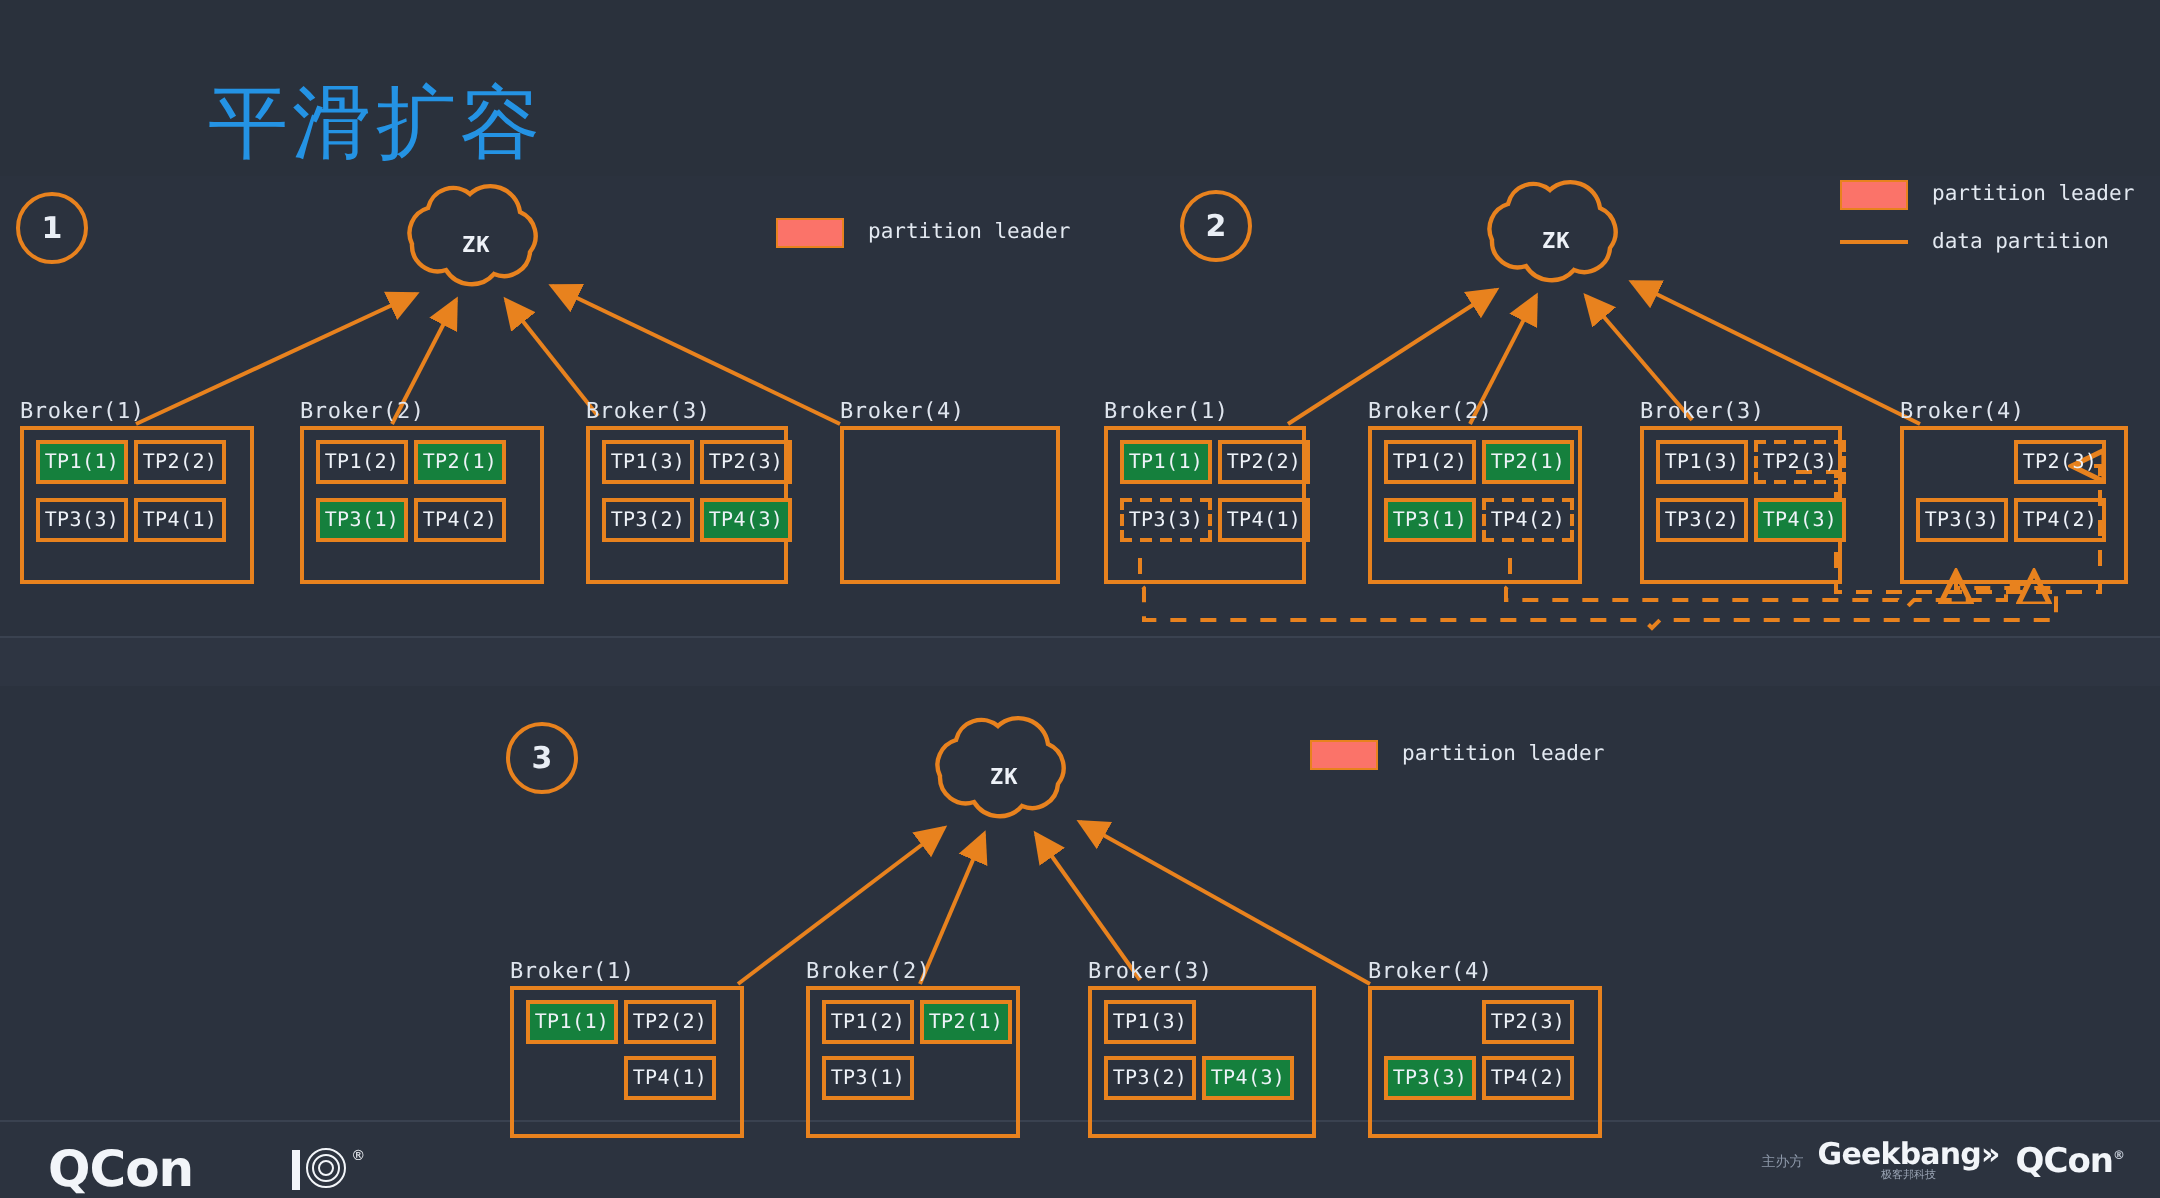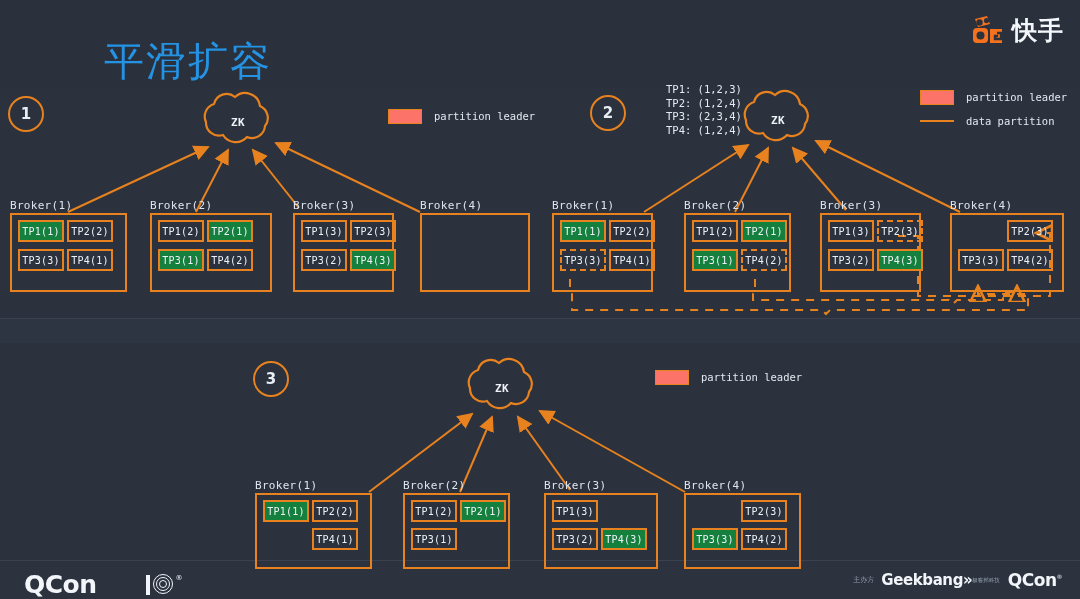--- a/index.html
+++ b/index.html
@@ -70,21 +70,21 @@
   .qcon .qtxt{color:#f2f5f9;font-size:25px;font-weight:bold;letter-spacing:-0.5px;}
   .qcon .qio{display:flex;align-items:center;margin-left:9px;}
   .qcon .ibar{width:4px;height:20px;background:#f2f5f9;margin-right:3px;}
   .qcon .orings{position:relative;width:21px;height:21px;}
   .qcon .orings .r{position:absolute;border:1.5px solid #f2f5f9;border-radius:50%;}
   .qcon .tm{color:#f2f5f9;font-size:7px;margin-left:2px;align-self:flex-start;}
 
   .footright{position:absolute;right:18px;top:570px;display:flex;align-items:center;
     font-family:"DejaVu Sans", sans-serif;text-align:center;}
   .footright .host{color:#8e99aa;font-size:7px;margin-right:7px;white-space:nowrap;}
-  .gb{display:flex;flex-direction:row;align-items:center;margin-right:8px;}
+  .gb{display:flex;flex-direction:column;align-items:center;margin-right:8px;}
   .gb .g1{color:#f2f5f9;font-size:15px;font-weight:bold;letter-spacing:-0.4px;line-height:15px;}
   .gb .g2{color:#9aa4b4;font-size:5.5px;line-height:7px;}
   .infoq{color:#f2f5f9;font-size:17px;font-weight:bold;letter-spacing:-0.5px;}
   .infoq sup{font-size:6px;color:#c3cad5;}
 
   
   .ks{position:absolute;right:16px;top:14px;display:flex;align-items:center;}
   .ks .ksmark{position:relative;width:34px;height:30px;}
   .ks .ksname{color:#f3f6fa;font-size:25px;font-weight:bold;margin-left:7px;
     font-family:"DejaVu Sans", sans-serif;letter-spacing:1px;}
@@ -95,34 +95,20 @@
 <div id="stage">
 
   <div class="band" style="top:0px;height:88px;background:#2a313c;"></div>
   <div class="band" style="top:318px;height:25px;background:#2e3542;"></div>
   <div class="hairline" style="top:318px;"></div>
   <div class="hairline" style="top:560px;"></div>
   <div class="band" style="top:561px;height:38px;background:#2c333f;"></div>
 
   <div class="title">平滑扩容</div>
 
-  <div class="ks">
-    <div class="ksmark">
-      <svg width="34" height="30" viewBox="0 0 34 30">
-        <path d="M4 3 L16 0 L19 8 L7 11 Z" fill="#f5711e"></path>
-        <circle cx="8.5" cy="6.5" r="3.2" fill="#2b323e"></circle>
-        <circle cx="15.5" cy="4.6" r="2.6" fill="#2b323e"></circle>
-        <rect x="2" y="12" width="15" height="15" rx="4" fill="#f5711e"></rect>
-        <circle cx="9.5" cy="19.5" r="4" fill="#2b323e"></circle>
-        <path d="M19 13 L31 13 L31 27 L19 27 Z" fill="#f5711e"></path>
-        <path d="M26 17 L30 17 L30 23 L24 23 L24 20 L27 20" fill="none" stroke="#2b323e" stroke-width="2.4"></path>
-      </svg>
-    </div>
-    <div class="ksname">快手</div>
-  </div>
 
   <svg class="layer">
     <defs>
       <marker id="ah" markerWidth="9" markerHeight="9" refX="7" refY="4.5" orient="auto">
         <path d="M0,0.6 L8,4.5 L0,8.4 Z" fill="#e8821e"></path>
       </marker>
       <marker id="ahd" markerWidth="9" markerHeight="9" refX="7" refY="4.5" orient="auto">
         <path d="M0,0.6 L8,4.5 L0,8.4 Z" fill="none" stroke="#e8821e" stroke-width="1.3"></path>
       </marker>
     </defs>
@@ -181,24 +167,20 @@
   </svg>
 
   <div class="zklabel" style="left:231px;top:116px;">ZK</div>
   <div class="zklabel" style="left:771px;top:114px;">ZK</div>
   <div class="zklabel" style="left:495px;top:382px;">ZK</div>
 
   <div class="stepnum" style="left:8px;top:96px;">1</div>
   <div class="stepnum" style="left:590px;top:95px;">2</div>
   <div class="stepnum" style="left:253px;top:361px;">3</div>
 
-  <div class="tplist" style="left:666px;top:83px;">TP1: (1,2,3)
-TP2: (1,2,4)
-TP3: (2,3,4)
-TP4: (1,2,4)</div>
 
   <div class="legend" style="left:388px;top:107px;">
     <div class="row">
       <div class="swatch"></div>
       <div class="lbl">partition leader</div>
     </div>
   </div>
 
   <div class="legend" style="left:920px;top:88px;">
     <div class="row">

